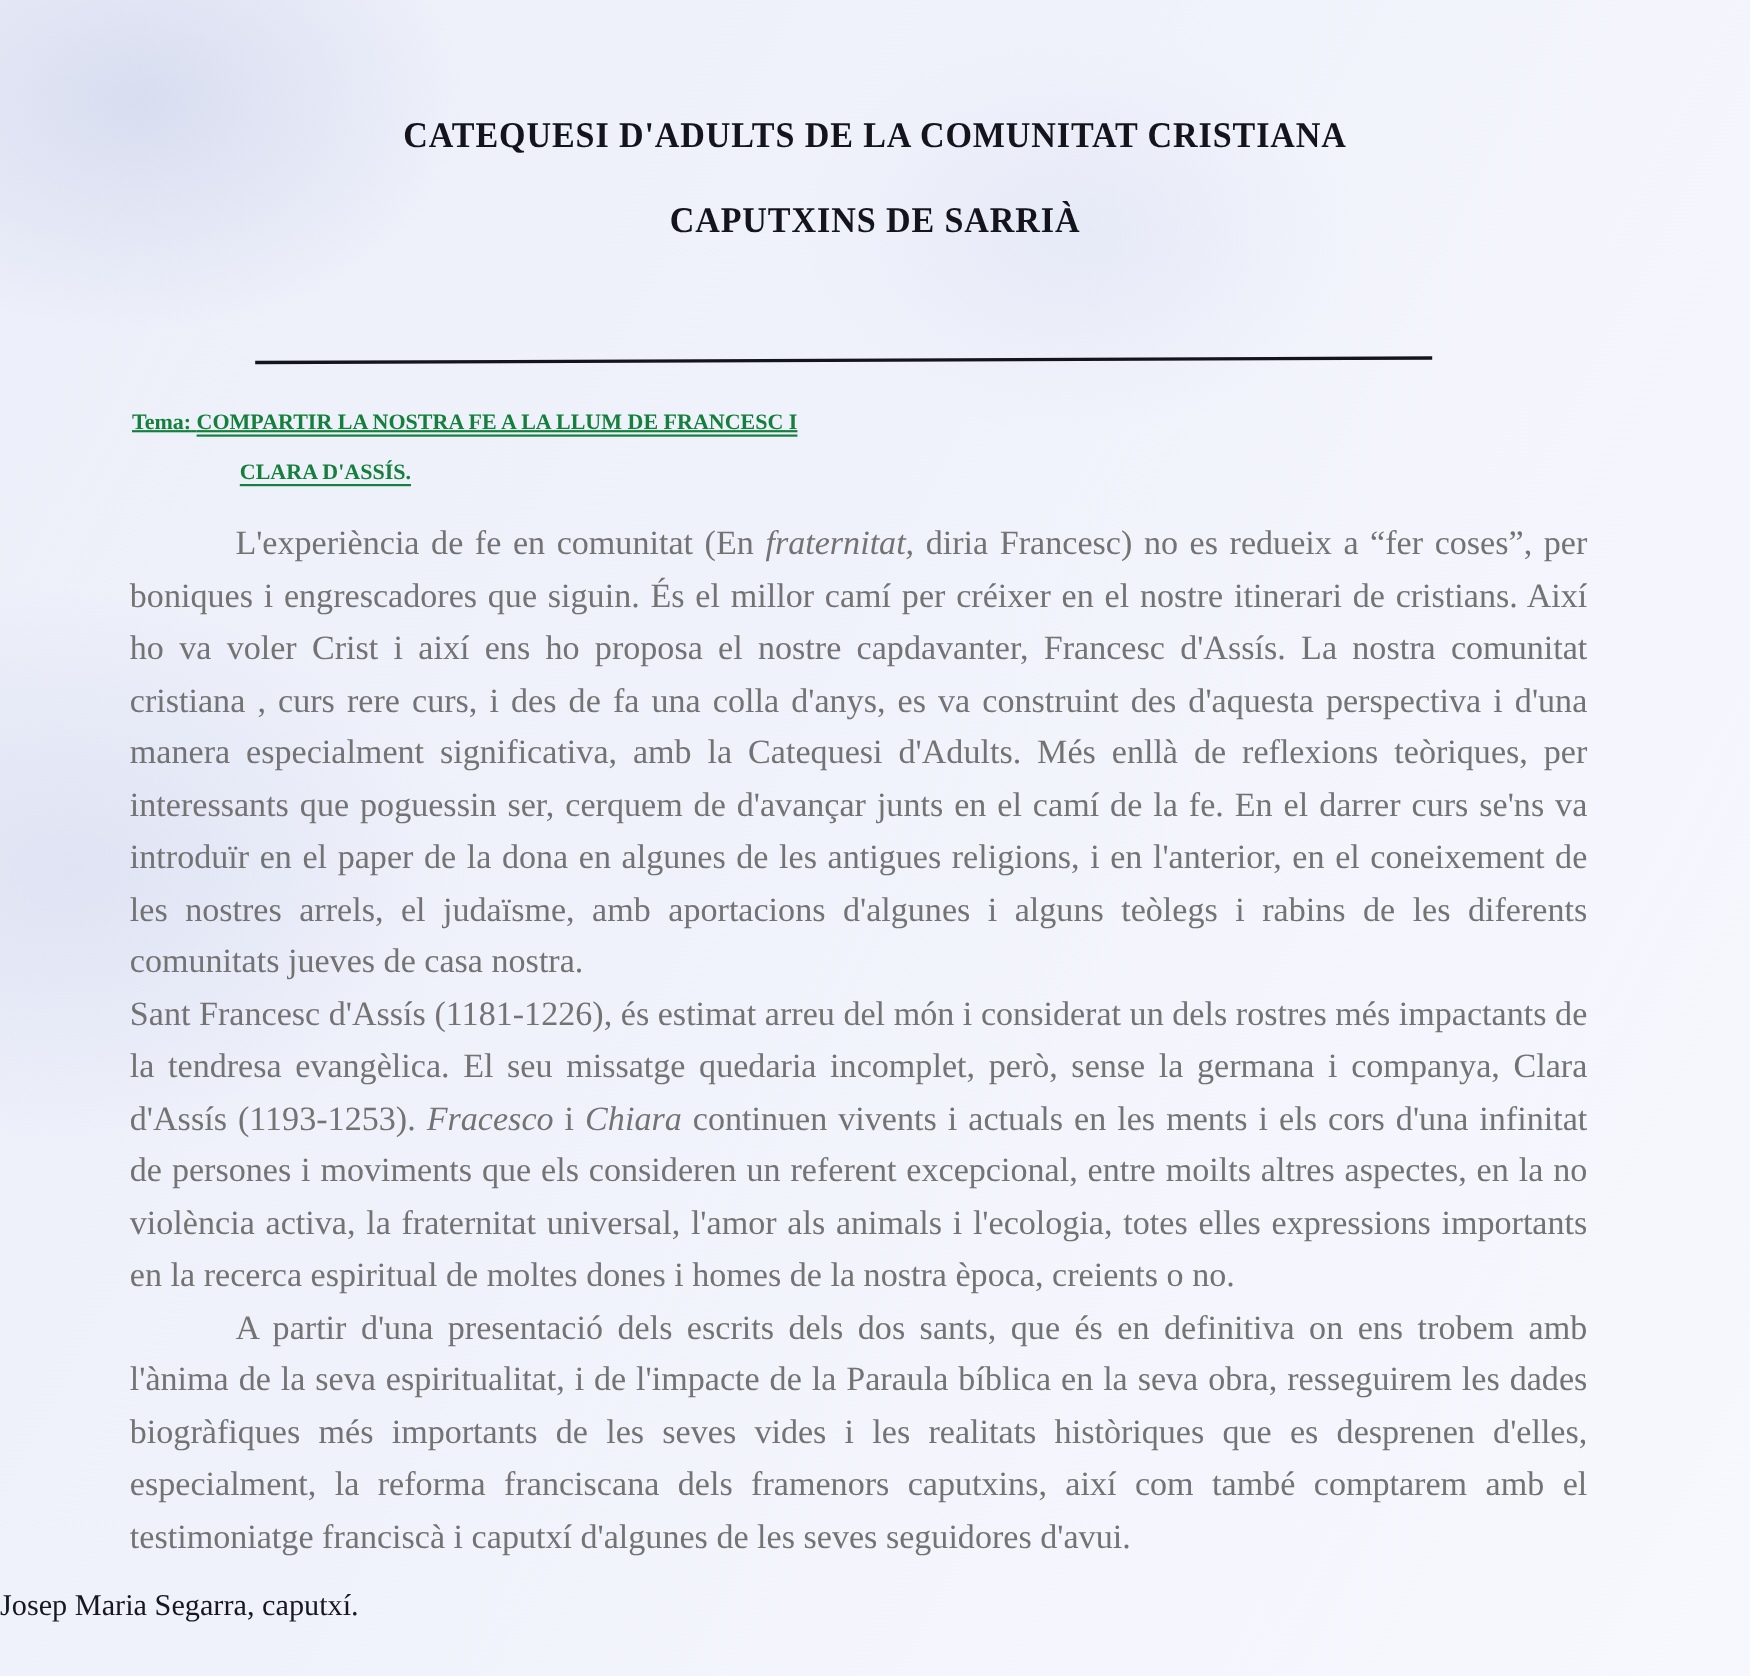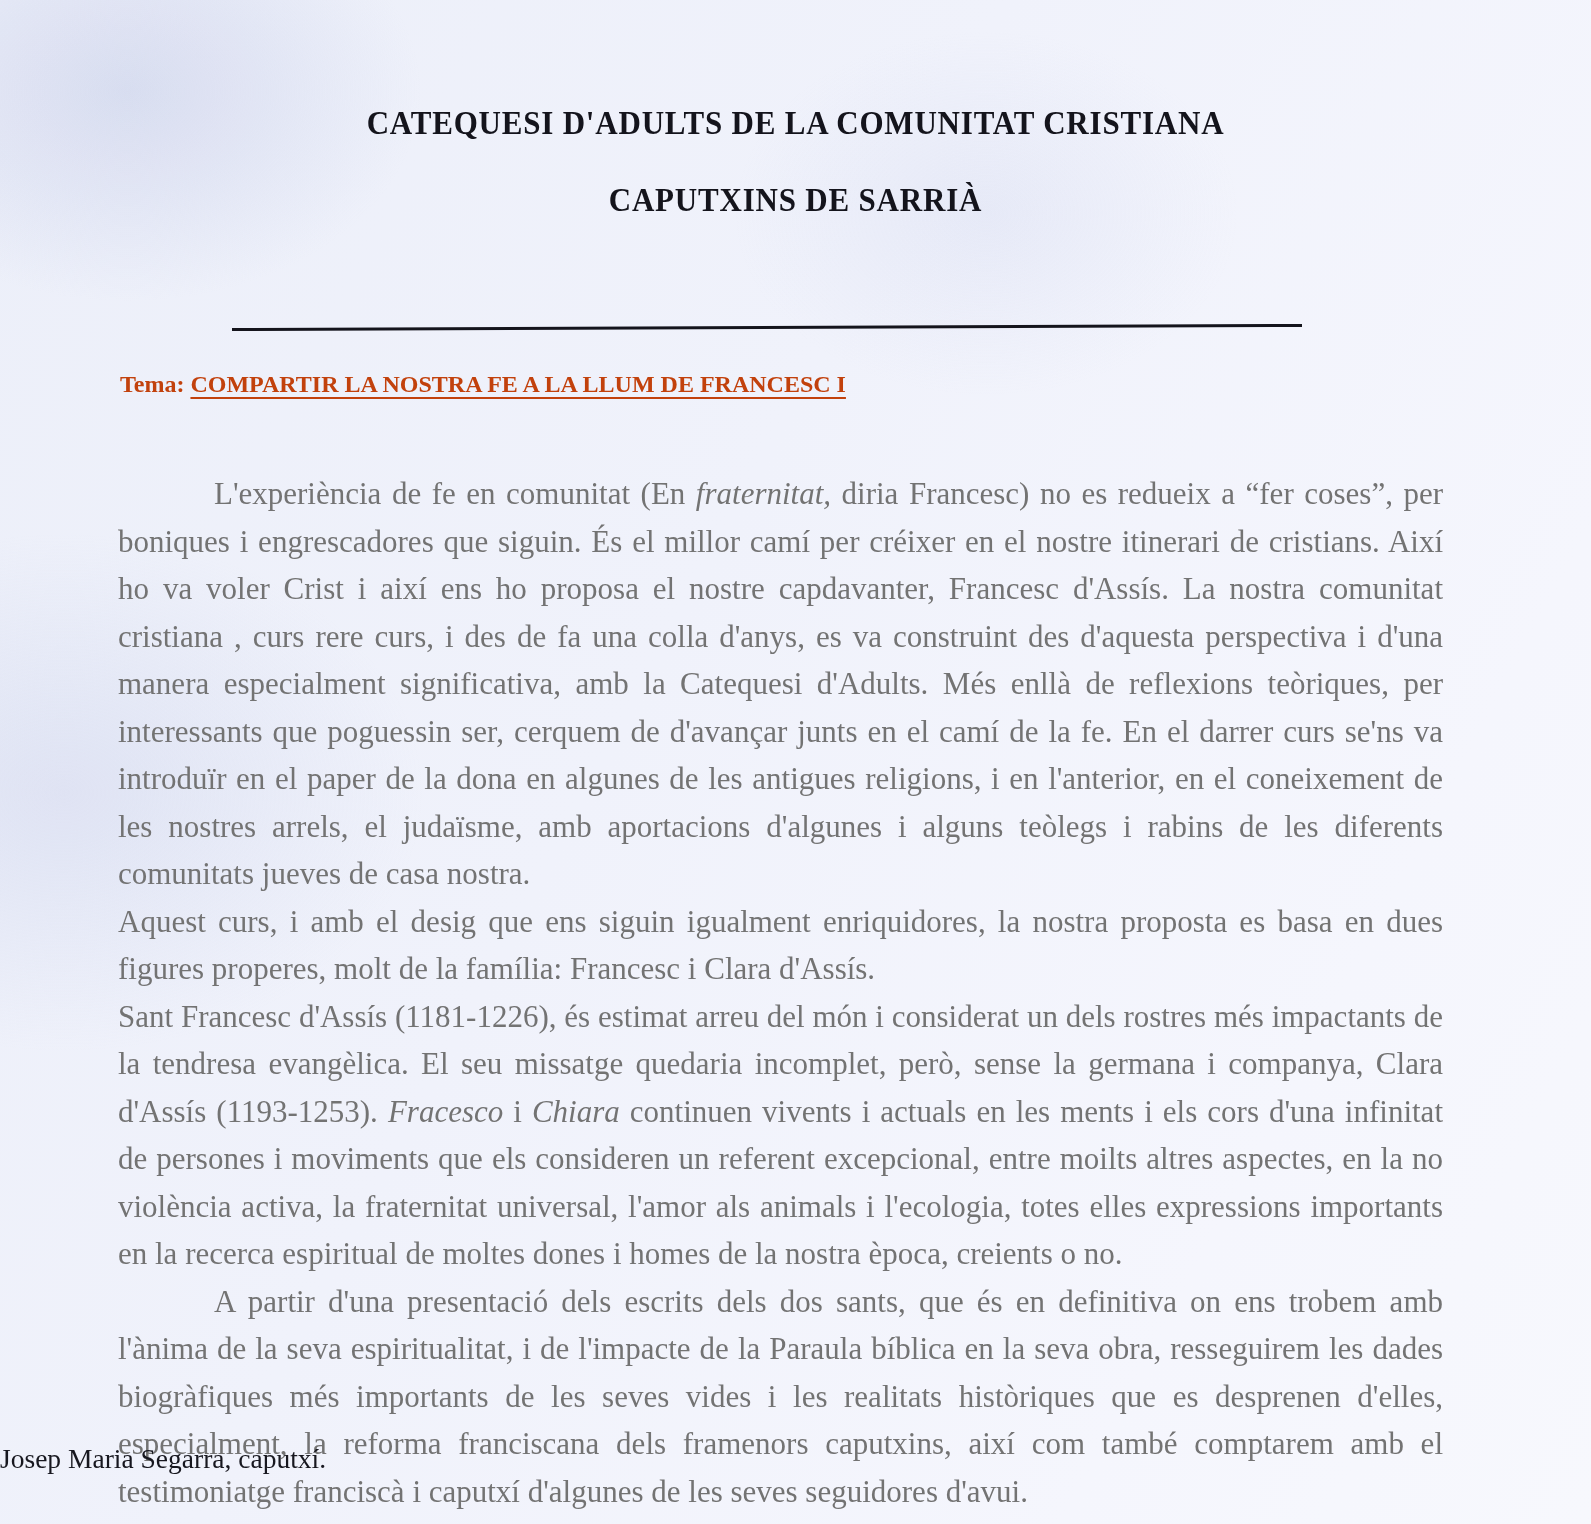--- a/index.html
+++ b/index.html
@@ -67,24 +67,25 @@
     height: 3px;
     background: #14141c;
     transform: rotate(-0.22deg);
   }
 
   .tema-block {
     position: absolute;
     top: 362px;
     left: 120px;
     right: 130px;
-    font-size: 24px;
+    font-size: 20px;
     font-weight: 700;
     line-height: 45px;
-    color: #c2410c;
+    color: #15803d;
+    text-decoration: underline;
   }
   .tema-label {
     display: inline;
     font-weight: 700;
   }
   .tema-title {
     display: inline;
     text-decoration: underline;
     text-underline-offset: 5px;
     text-decoration-thickness: 2px;
@@ -137,27 +138,27 @@
 
   <div class="title-line-1">CATEQUESI D'ADULTS DE LA  COMUNITAT CRISTIANA</div>
 
   <div class="title-line-2">CAPUTXINS DE SARRIÀ</div>
 
   <div class="divider-rule"></div>
 
   <div class="tema-block">
     <span class="tema-label">Tema:</span>
     <span class="tema-title">COMPARTIR LA NOSTRA  FE A LA LLUM DE FRANCESC I</span><br>
+    <span class="tema-title-2">CLARA D'ASSÍS.</span>
   </div>
 
   <div class="body-copy">
 
     <p class="indent"><span>L'experiència de fe en comunitat (En </span><span class="it">fraternitat,</span><span> diria Francesc) no es redueix a “fer coses”, per boniques i engrescadores  que siguin. És el millor camí per créixer en el nostre itinerari de cristians. Així ho va voler Crist i així  ens ho proposa el nostre capdavanter, Francesc d'Assís. La nostra comunitat cristiana , curs rere curs, i des de fa una colla d'anys, es va construint des d'aquesta perspectiva i d'una manera especialment significativa, amb la Catequesi d'Adults. Més enllà de reflexions teòriques, per interessants que poguessin ser, cerquem de d'avançar junts en el camí de la fe. En el darrer curs se'ns va introduïr en el paper de la dona en algunes de les antigues religions, i en l'anterior,  en el coneixement de les nostres arrels, el judaïsme, amb aportacions d'algunes i alguns teòlegs i rabins  de les diferents comunitats jueves de casa nostra.</span></p>
 
-    <p><span>Aquest curs, i amb el desig que ens siguin igualment enriquidores, la nostra proposta es basa en dues figures properes, molt de la família: Francesc i Clara d'Assís.</span></p>
 
     <p><span>Sant Francesc d'Assís (1181-1226), és estimat arreu del món i considerat un dels rostres més impactants de la tendresa evangèlica.  El seu missatge quedaria incomplet, però, sense la germana i companya, Clara d'Assís (1193-1253). </span><span class="it">Fracesco</span><span> i </span><span class="it">Chiara</span><span> continuen vivents i actuals en les ments i els cors d'una infinitat de persones i moviments que els consideren un referent excepcional, entre moilts altres aspectes, en la no violència activa,  la fraternitat universal, l'amor als animals i  l'ecologia, totes elles expressions importants en la recerca espiritual de moltes dones i homes de la nostra època, creients o no.</span></p>
 
     <p class="indent"><span>A partir d'una presentació dels escrits dels dos sants, que és en definitiva on ens trobem amb l'ànima de la seva espiritualitat,  i de l'impacte de la Paraula bíblica en la seva obra,  resseguirem les dades biogràfiques  més importants de les seves vides i les realitats històriques que es desprenen d'elles, especialment, la reforma franciscana dels framenors caputxins, així com també comptarem amb el testimoniatge franciscà i caputxí d'algunes de les seves seguidores d'avui.</span></p>
 
   </div>
 
   <div class="signature">Josep Maria Segarra, caputxí.</div>
 
 </div>

